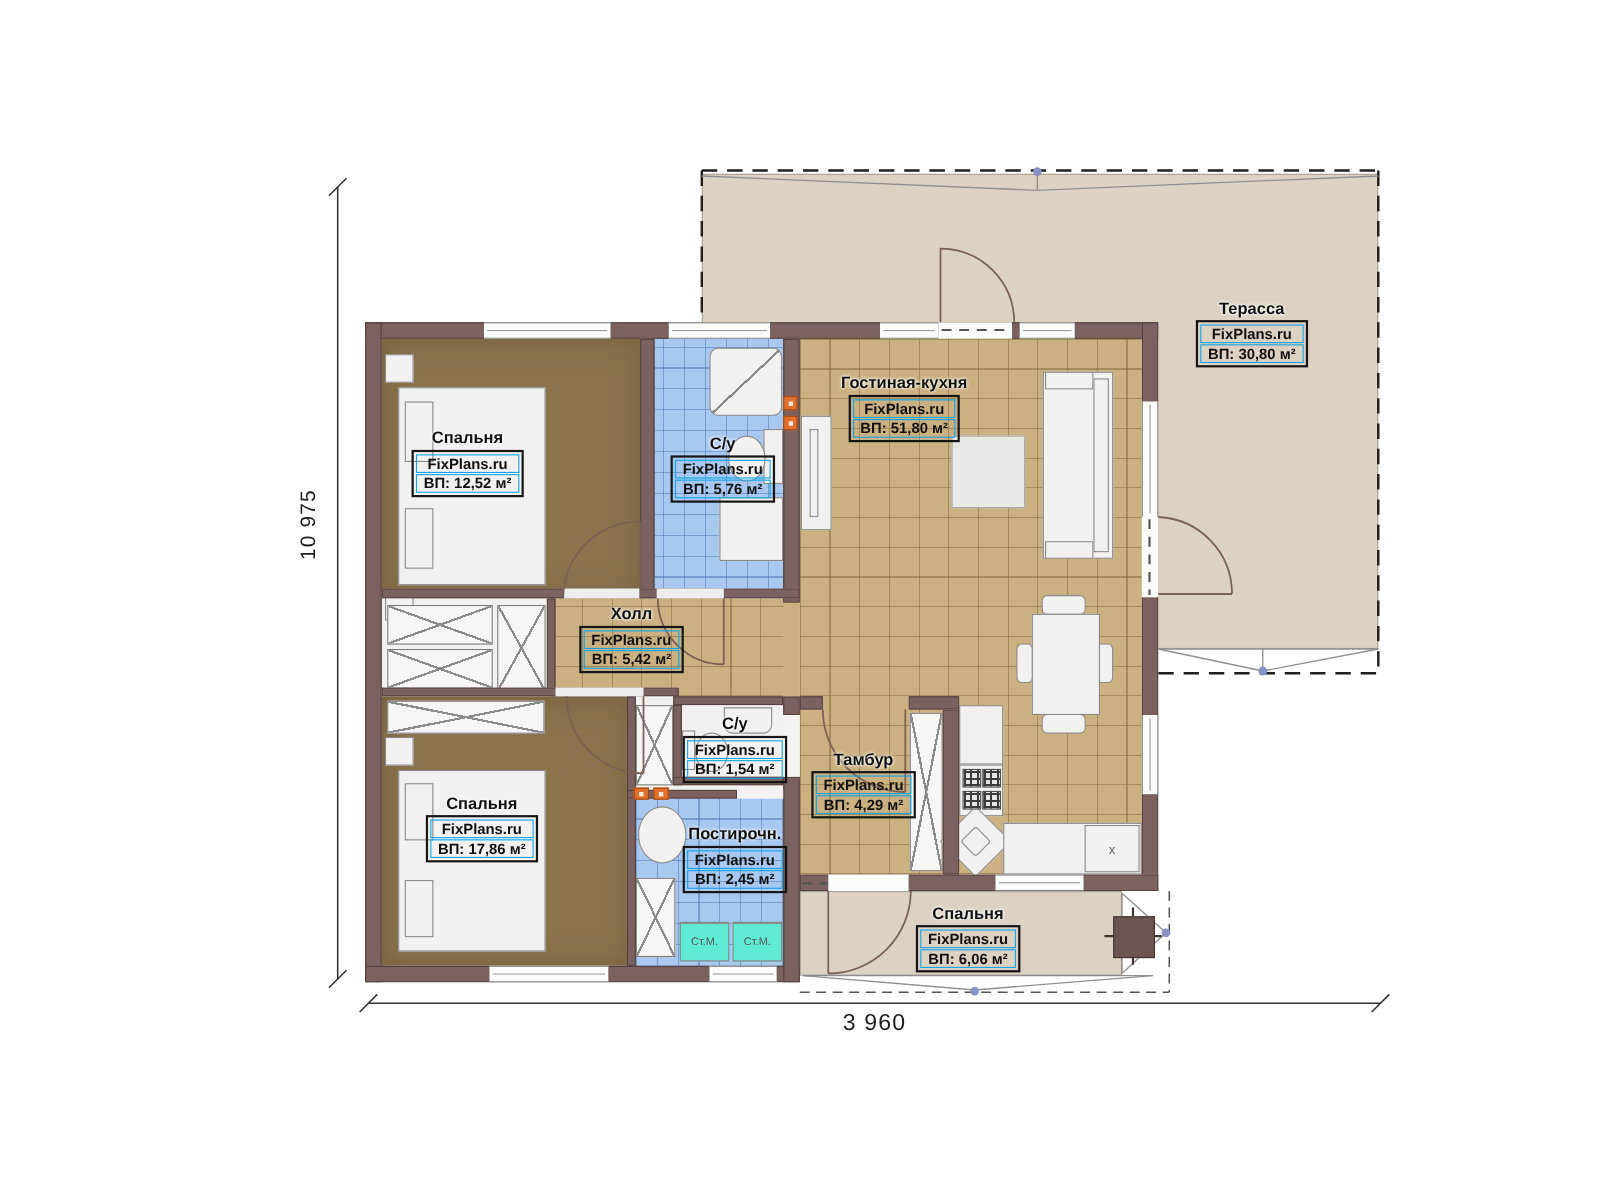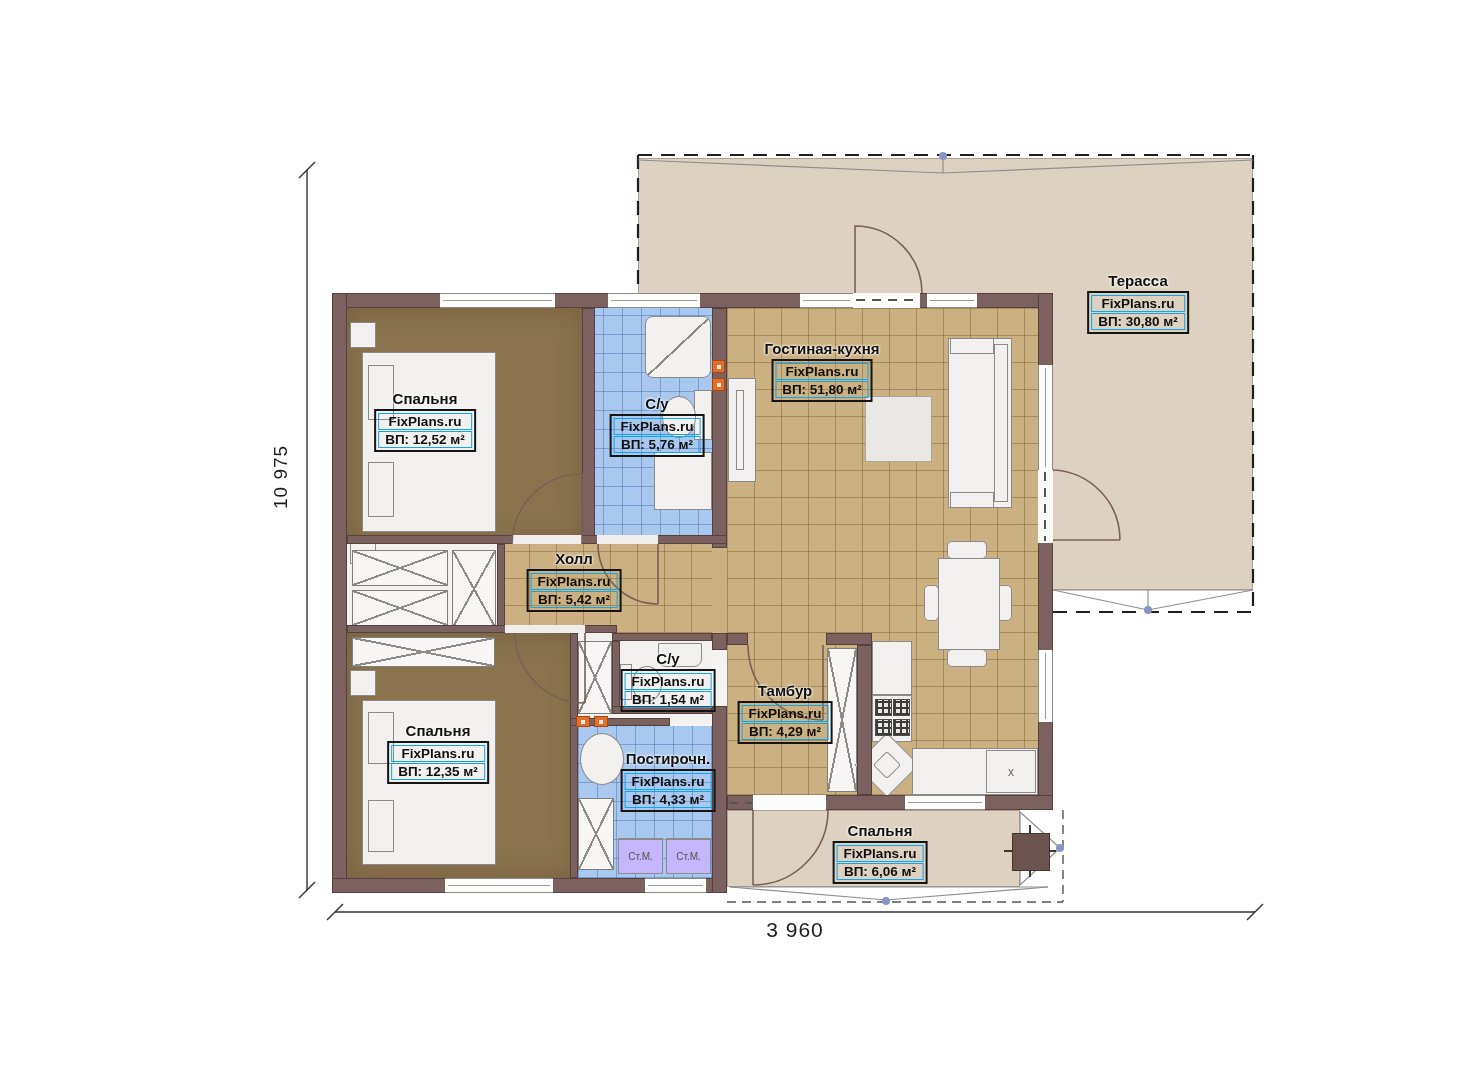--- a/index.html
+++ b/index.html
@@ -29,21 +29,21 @@
   .winv::after{content:"";position:absolute;top:3px;bottom:3px;left:6px;border-left:1px solid #9a9a9a;}
   .gap{position:absolute;z-index:35;}
   
   .furn{position:absolute;background:#f2f1ef;border:1px solid #8a8a8a;box-sizing:border-box;z-index:20;}
   .xbox{position:absolute;z-index:20;border:1px solid #7e7e7e;box-sizing:border-box;
         background:
          linear-gradient(to top right, transparent calc(50% - 1px), #8b8b8b calc(50% - 1px), #8b8b8b calc(50% + 1px), transparent calc(50% + 1px)),
          linear-gradient(to bottom right, transparent calc(50% - 1px), #8b8b8b calc(50% - 1px), #8b8b8b calc(50% + 1px), transparent calc(50% + 1px)),
          #f7f6f4;}
   .oval{border-radius:50%;}
-  .washer{position:absolute;background:#c4b5fd;border:1px solid #8a8a8a;z-index:21;
+  .washer{position:absolute;background:#5eead4;border:1px solid #8a8a8a;z-index:21;
           display:flex;align-items:center;justify-content:center;
           font-size:10px;color:#555;box-sizing:border-box;border-top-width:2px;}
   .burner{position:absolute;width:17px;height:17px;border:1px solid #4c4c4c;box-sizing:border-box;
           background:repeating-linear-gradient(0deg,#3c3c3c 0 2px,transparent 2px 6px),
                      repeating-linear-gradient(90deg,#3c3c3c 0 2px,transparent 2px 6px),#e8e6e2;z-index:22;}
   .shower-diag{background:linear-gradient(to bottom right, transparent calc(50% - 1px), #8a8a8a calc(50% - 1px), #8a8a8a calc(50% + 1px), transparent calc(50% + 1px)),#f2f1ef;}
   
   #terrace-floor{left:638px;top:158px;width:615px;height:432px;background:#ddd2c1;
                  border:1px solid #aaa195;box-sizing:border-box;z-index:5;}
   #porch-floor{left:727px;top:810px;width:293px;height:77px;background:#ddd2c1;
@@ -301,35 +301,35 @@
     <div class="rname">Холл</div>
     <div class="rbox">
       <div class="rrow">FixPlans.ru</div>
       <div class="rrow">ВП: 5,42 м²</div>
     </div>
   </div>
   <div class="rlabel" style="left:438px;top:722px;">
     <div class="rname">Спальня</div>
     <div class="rbox">
       <div class="rrow">FixPlans.ru</div>
-      <div class="rrow">ВП: 12,35 м²</div>
+      <div class="rrow">ВП: 17,86 м²</div>
     </div>
   </div>
   <div class="rlabel" style="left:668px;top:650px;">
     <div class="rname">С/у</div>
     <div class="rbox">
       <div class="rrow">FixPlans.ru</div>
       <div class="rrow">ВП: 1,54 м²</div>
     </div>
   </div>
   <div class="rlabel" style="left:668px;top:750px;">
     <div class="rname">Постирочн.</div>
     <div class="rbox">
       <div class="rrow">FixPlans.ru</div>
-      <div class="rrow">ВП: 4,33 м²</div>
+      <div class="rrow">ВП: 2,45 м²</div>
     </div>
   </div>
   <div class="rlabel" style="left:785px;top:682px;">
     <div class="rname">Тамбур</div>
     <div class="rbox">
       <div class="rrow">FixPlans.ru</div>
       <div class="rrow">ВП: 4,29 м²</div>
     </div>
   </div>
   <div class="rlabel" style="left:880px;top:822px;">

